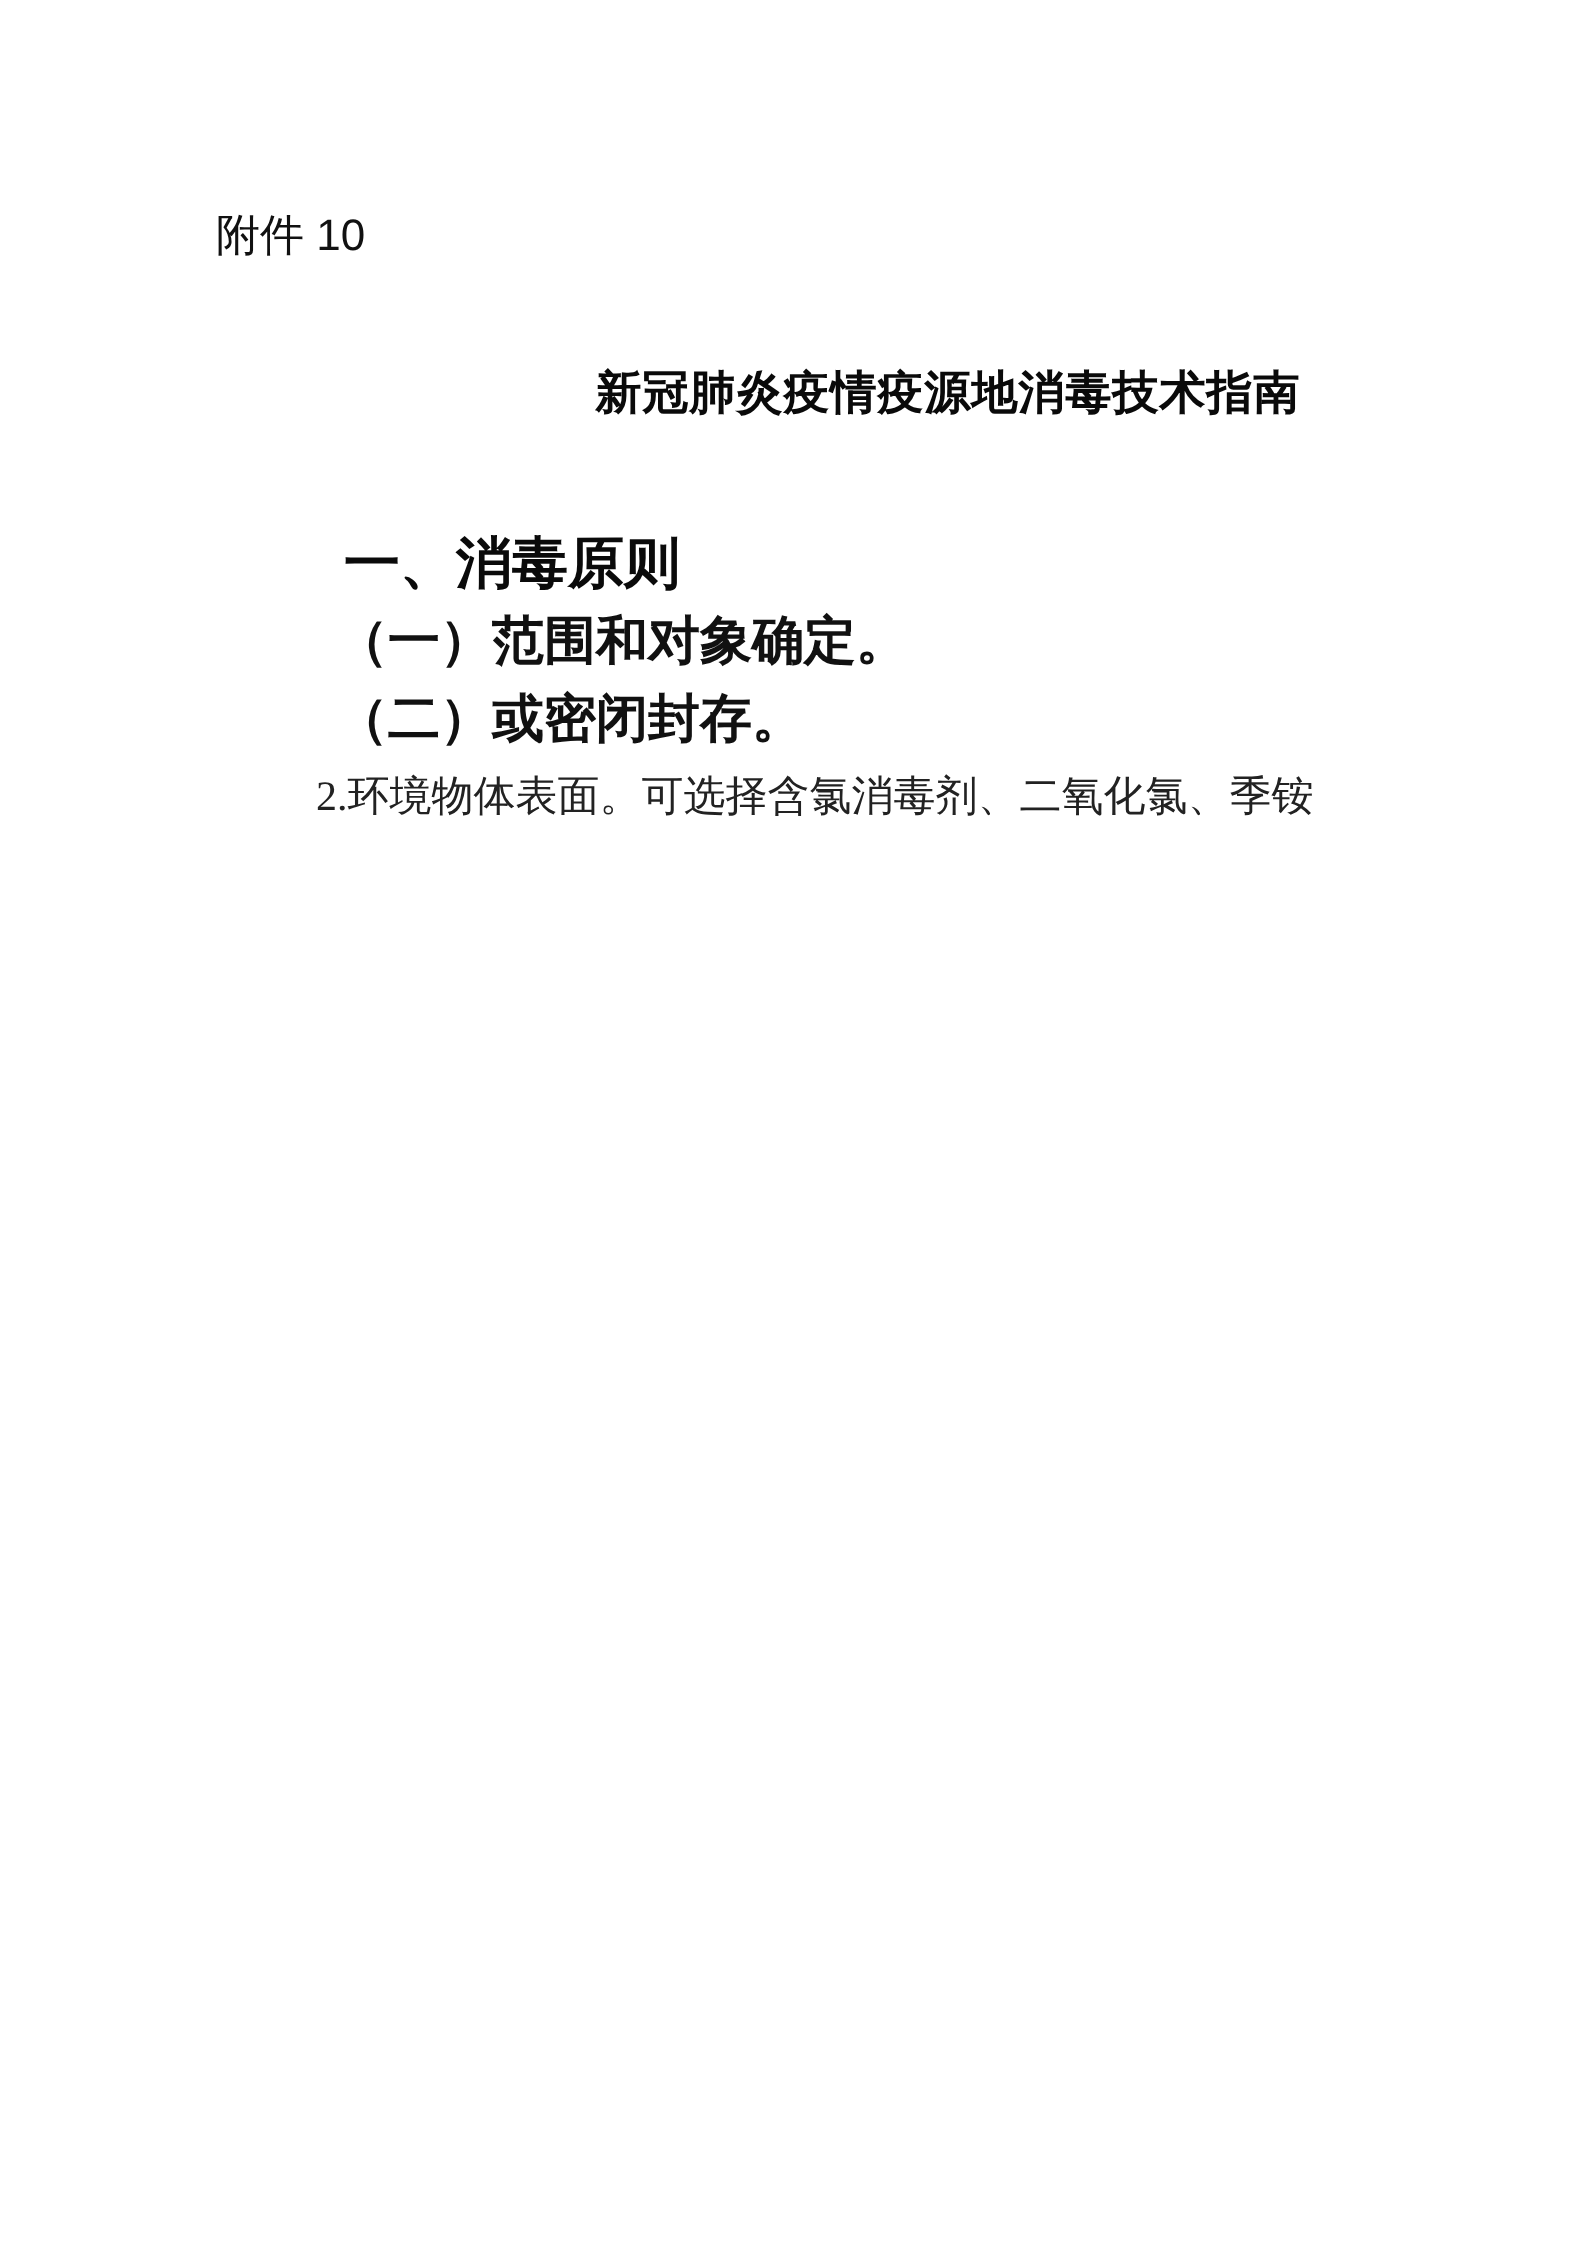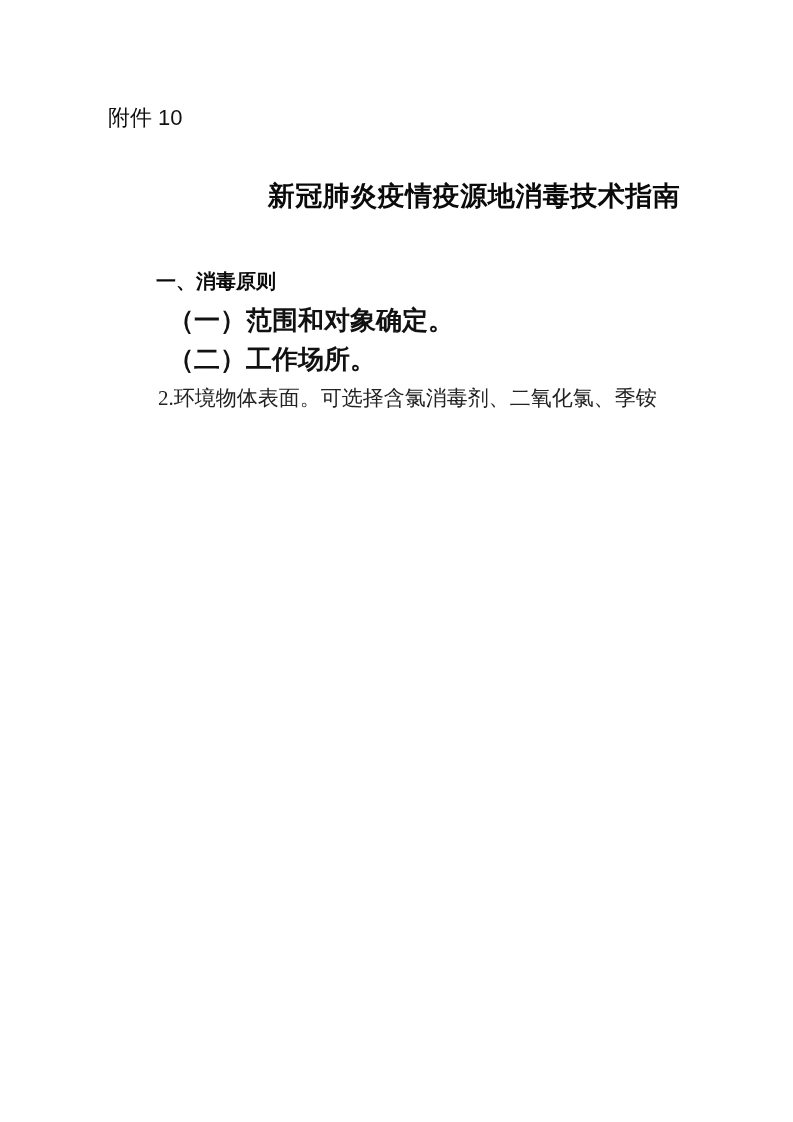--- a/index.html
+++ b/index.html
@@ -30,41 +30,41 @@
   .doc-title {
     position: absolute;
     left: 116px;
     top: 177px;
     width: 560px;
     margin: 0;
     padding-left: 78px; 
     text-align: center;
     font-family: "Liberation Sans", sans-serif;
     font-weight: bold;
-    font-size: 27px;
+    font-size: 23px;
     line-height: 38px;
     letter-spacing: 0.5px;
     color: #0a0a0a;
   }
   .content {
     position: absolute;
     left: 116px;
     top: 262px;
     width: 560px;
     font-size: 21px;
     line-height: 39px;
     text-align: justify;
     text-justify: inter-ideograph;
     color: #222222;
   }
   .content .section-heading {
     margin: 0;
     font-family: "Liberation Sans", sans-serif;
     font-weight: bold;
-    font-size: 20px;
+    font-size: 28px;
     line-height: 39px;
     text-indent: 2em;
     text-align: left;
     color: #0a0a0a;
   }
   .content .subsection-heading {
     margin: 0;
     font-family: "Liberation Serif", serif;
     font-weight: bold;
     font-size: 26px;
@@ -98,21 +98,21 @@
 
   <h1 class="doc-title">新冠肺炎疫情疫源地消毒技术指南</h1>
 
   <div class="content">
 
     <h2 class="section-heading">一、消毒原则</h2>
 
     <h3 class="subsection-heading">（一）范围和对象确定。</h3>
 
 
-    <h3 class="subsection-heading">（二）工作场所。</h3>
+    <h3 class="subsection-heading">（二）或密闭封存。</h3>
 
 
 
     <p class="body-para">2.环境物体表面。可选择含氯消毒剂、二氧化氯、季铵</p>
 
   </div>
 
 
 </div>
 

